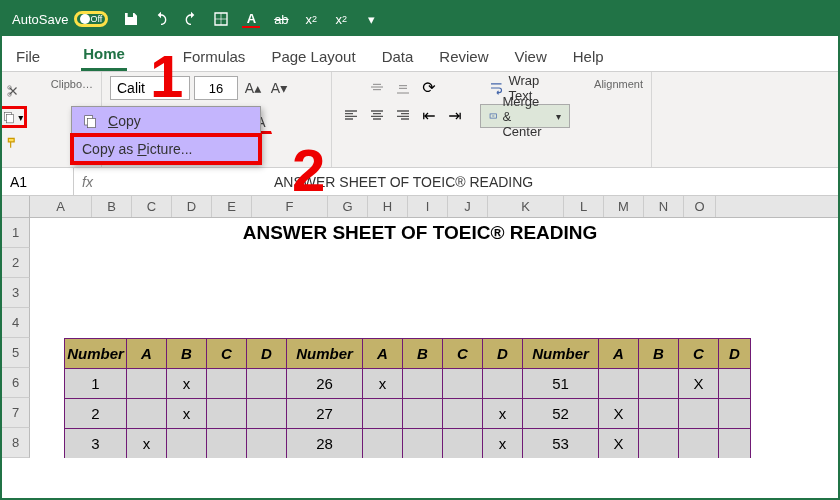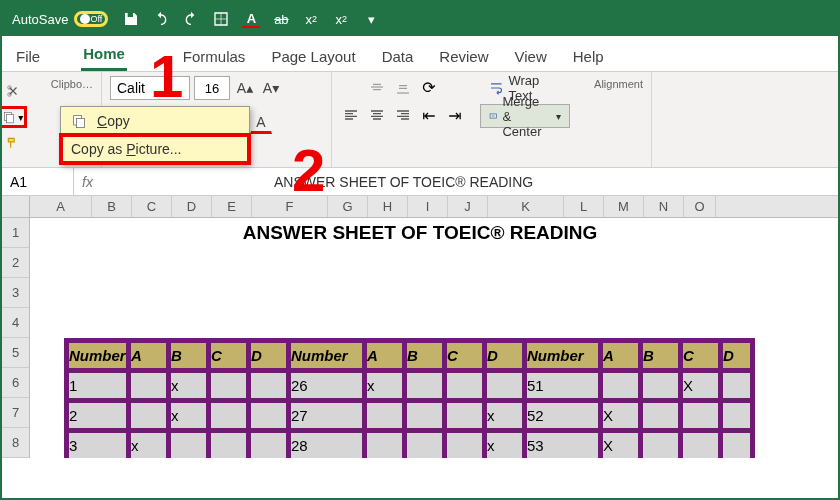--- a/index.html
+++ b/index.html
@@ -25,38 +25,38 @@
 
 .paste-col { display:flex; flex-direction:column; align-items:center; width:42px; }
 .paste-col .icon-lg { width:28px; height:28px; margin-top:4px; }
 .paste-col span { font-size:12px; margin-top:2px; }
 .clip-side { display:flex; flex-direction:column; gap:4px; margin-top:4px; }
 .clip-side .small-btn { width:28px; height:22px; border:1px solid transparent; display:flex; align-items:center; justify-content:center; }
 .clip-side .small-btn.copy { position: relative; border:3px solid #e00; }
 
 .font-group .row { display:flex; align-items:center; gap:4px; }
 .font-select { height:24px; padding:0 6px; font-size:14px; border:1px solid #aaa; background:#fff; display:flex; align-items:center; width:80px; }
-.size-select { height:24px; width:36px; border:1px solid #aaa; background:#fff; display:flex; align-items:center; justify-content:center; font-size:13px; }
+.size-select { height:24px; width:44px; border:1px solid #aaa; background:#fff; display:flex; align-items:center; justify-content:center; font-size:13px; }
 .font-btns { display:flex; gap:6px; margin-top:6px; }
 .font-btn { width:22px; height:22px; display:flex; align-items:center; justify-content:center; font-size:14px; color:#444; border:1px solid transparent; }
 .color-under { border-bottom:3px solid #e00; }
 .color-under-y { border-bottom:3px solid #ffc000; }
 
 .align-group .row { display:flex; gap:4px; }
 .align-btn { width:22px; height:22px; display:flex; align-items:center; justify-content:center; }
 .align-btn svg { fill:#555; }
 
 .wrap-merge { display:flex; flex-direction:column; gap:4px; margin-left:8px; }
 .wm-btn { height:24px; padding:0 8px; display:flex; align-items:center; gap:5px; font-size:13px; border:1px solid transparent; color:#333; }
 .wm-btn.merge { background:#dde6d9; border:1px solid #aaa; }
 
 .number-group { width:70px; }
 .num-sel { font-size:13px; padding:2px 4px; }
 
-.dropdown-menu { position:absolute; top:34px; left:58px; background:#fef9c3; border:1px solid #999; box-shadow:2px 3px 6px rgba(0,0,0,.3); z-index:50; width:190px; }
+.dropdown-menu { position:absolute; top:34px; left:69px; background:#c4b5fd; border:1px solid #999; box-shadow:2px 3px 6px rgba(0,0,0,.3); z-index:50; width:190px; }
 .dropdown-menu .mi { display:flex; align-items:center; gap:10px; padding:6px 10px; font-size:14px; color:#333; cursor:pointer; }
 .dropdown-menu .mi.hl { outline:4px solid #e00; outline-offset:-2px; }
 .dropdown-menu .mi .u { text-decoration:underline; }
 
 .annot { position:absolute; color:#e00; font-weight:900; font-size:60px; font-family: Impact, Arial Black, sans-serif; z-index:60; }
 .annot.one { top:40px; left:148px; }
 .annot.two { top:134px; left:290px; }
 
 .formula-row { display:flex; align-items:center; height:28px; border-bottom:1px solid #ccc; font-size:14px; }
 .name-box { width:72px; padding:0 8px; border-right:1px solid #ccc; height:100%; display:flex; align-items:center; }
@@ -68,21 +68,21 @@
 .col-headers { display:flex; height:22px; background:#e6e6e6; border-bottom:1px solid #bbb; }
 .rh-corner { width:28px; border-right:1px solid #bbb; background:#e6e6e6; }
 .ch { border-right:1px solid #ccc; text-align:center; font-size:13px; color:#555; display:flex; align-items:center; justify-content:center; background:#e6e6e6; }
 .sheet-body { display:flex; }
 .row-headers { width:28px; display:flex; flex-direction:column; }
 .rh { height:30px; border-bottom:1px solid #ccc; border-right:1px solid #bbb; background:#e6e6e6; display:flex; align-items:center; justify-content:center; font-size:13px; color:#555; }
 .cells { position:relative; }
 .sheet-title { position:absolute; top:0; left:0; right:0; height:30px; display:flex; align-items:center; justify-content:center; font-weight:700; font-size:19px; background:#fff; }
 
 table.data { border-collapse:collapse; margin-top:60px; margin-left:34px; }
-table.data td, table.data th { border:5px solid #701a75; text-align:left; height:30px; font-size:15px; }
+table.data td, table.data th { border:1px solid #701a75; text-align:center; height:30px; font-size:15px; }
 table.data th { background:#c3b26a; font-style:italic; font-weight:600; }
 table.data td { background:#d6d6d6; }
 
 .sheet-wrap{position:relative;}
 </style>
 </head>
 <body>
 
 <div class="title-bar">
   <div class="autosave-toggle">

